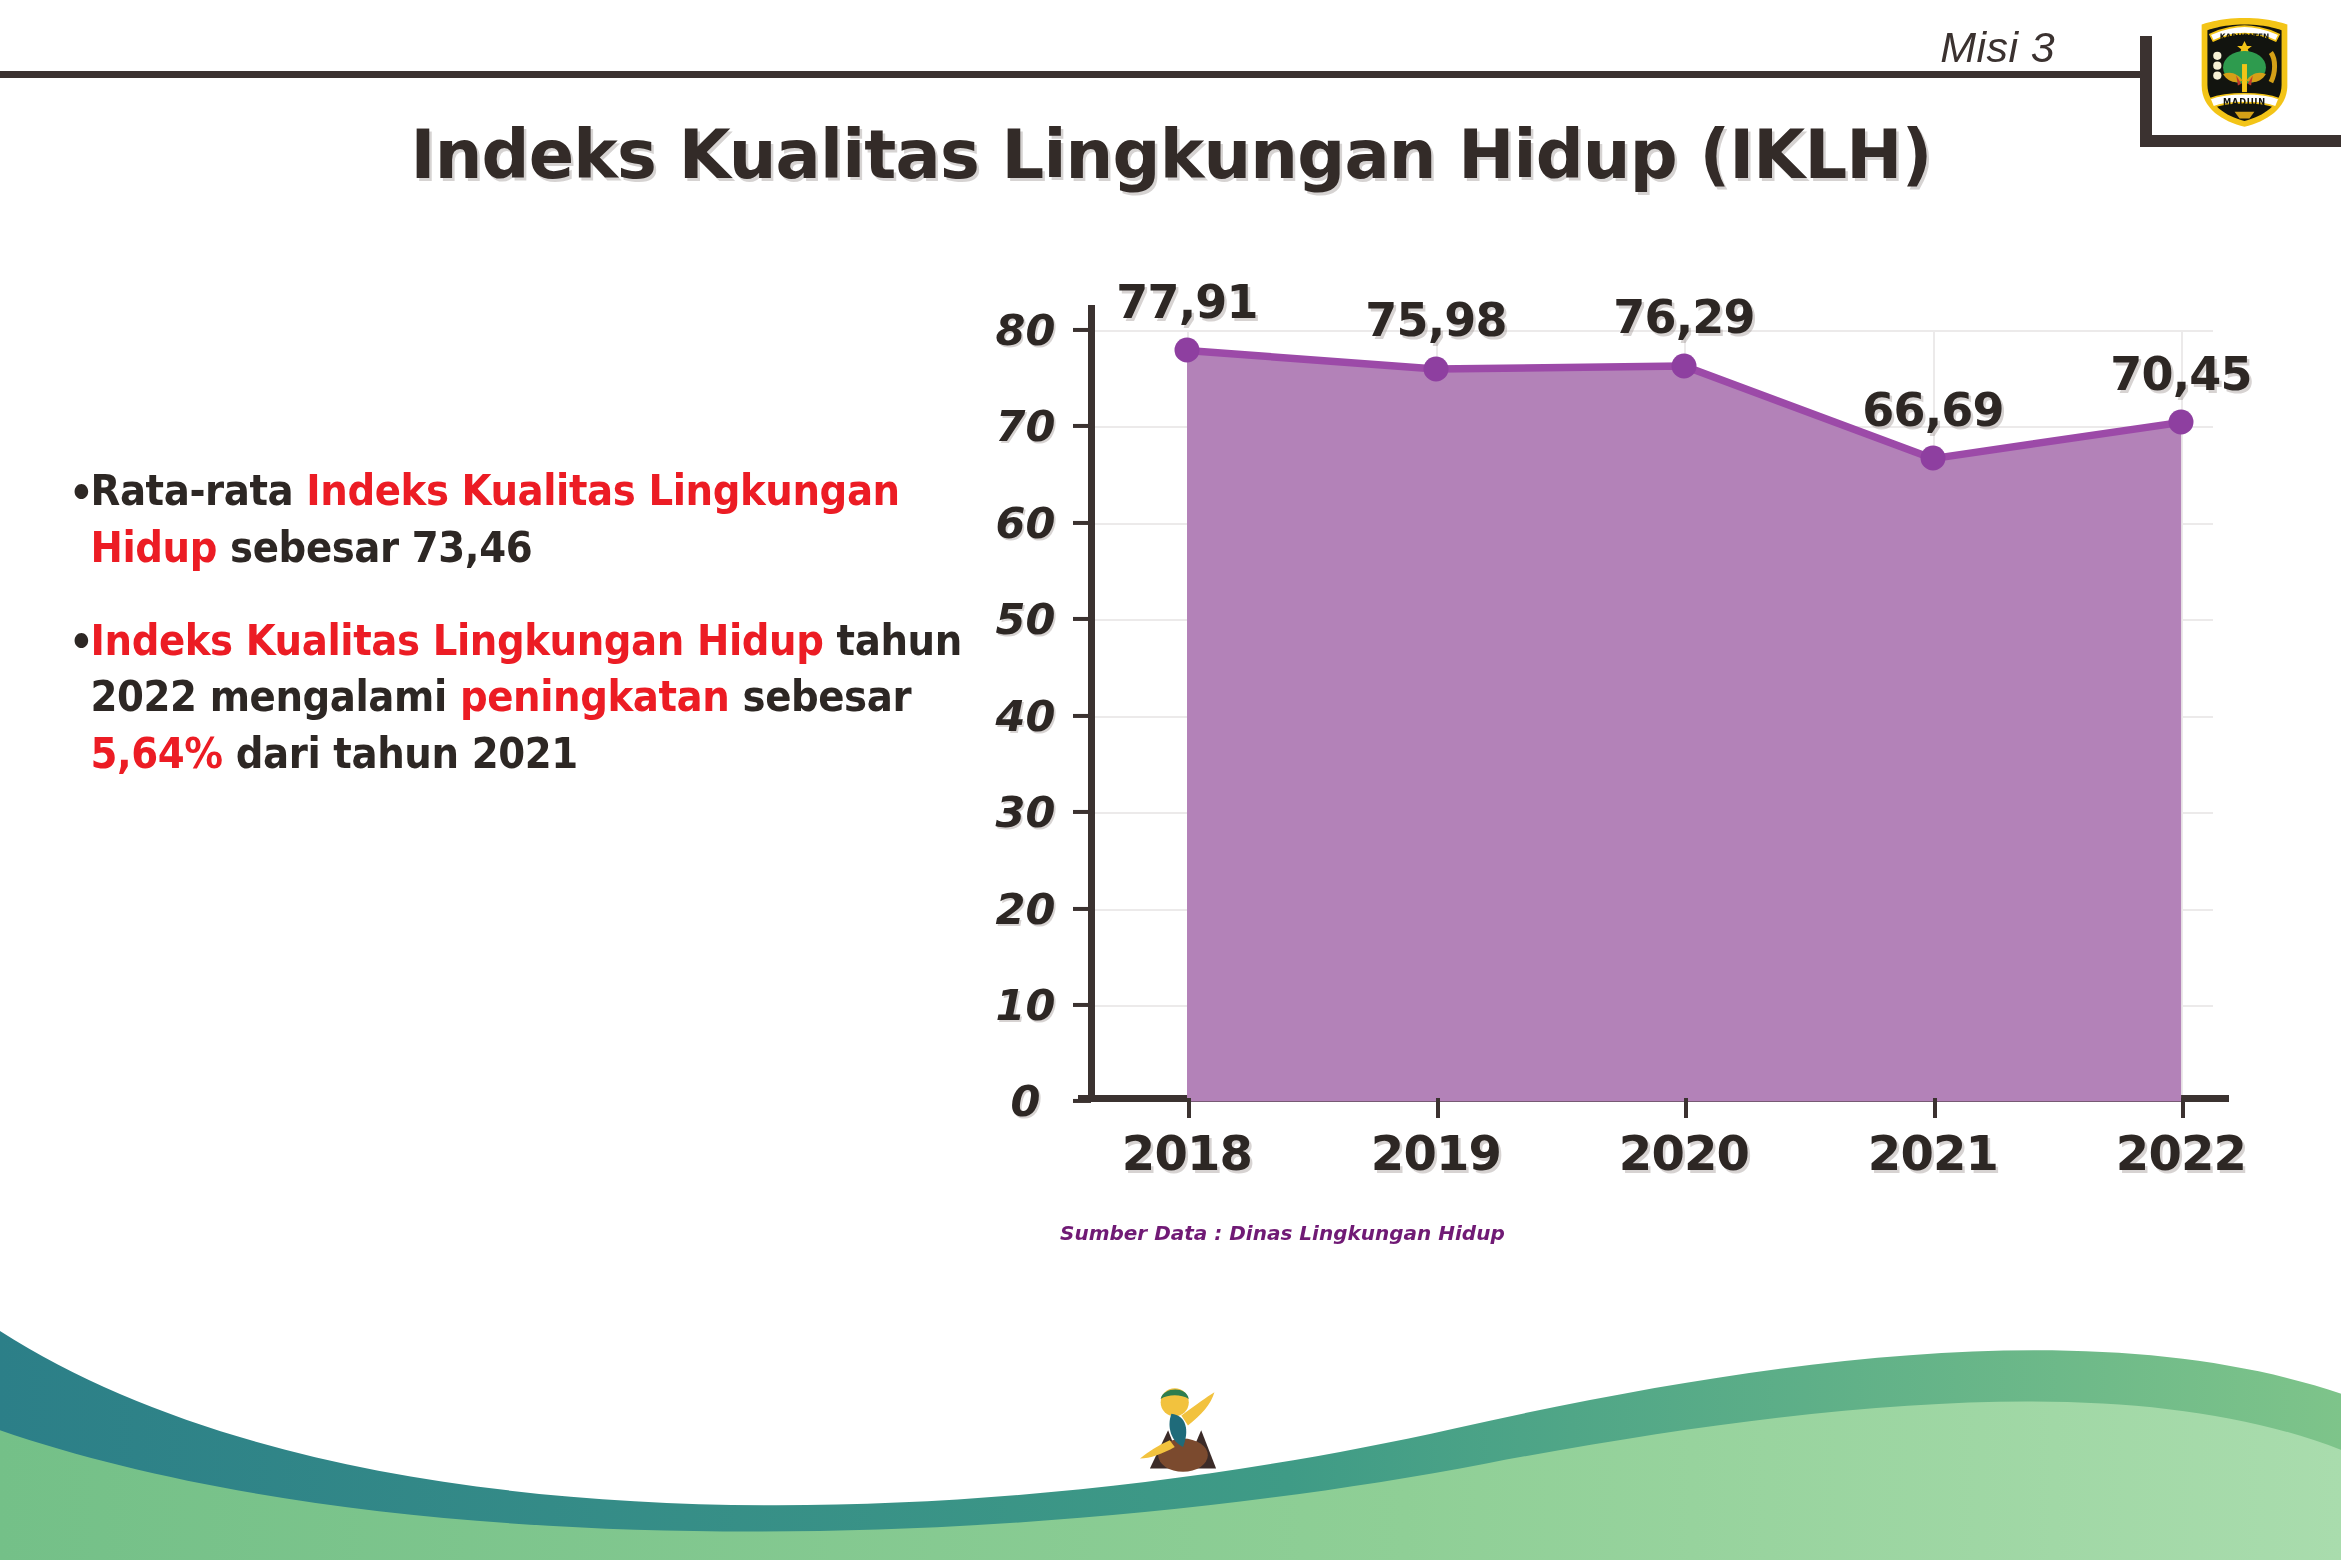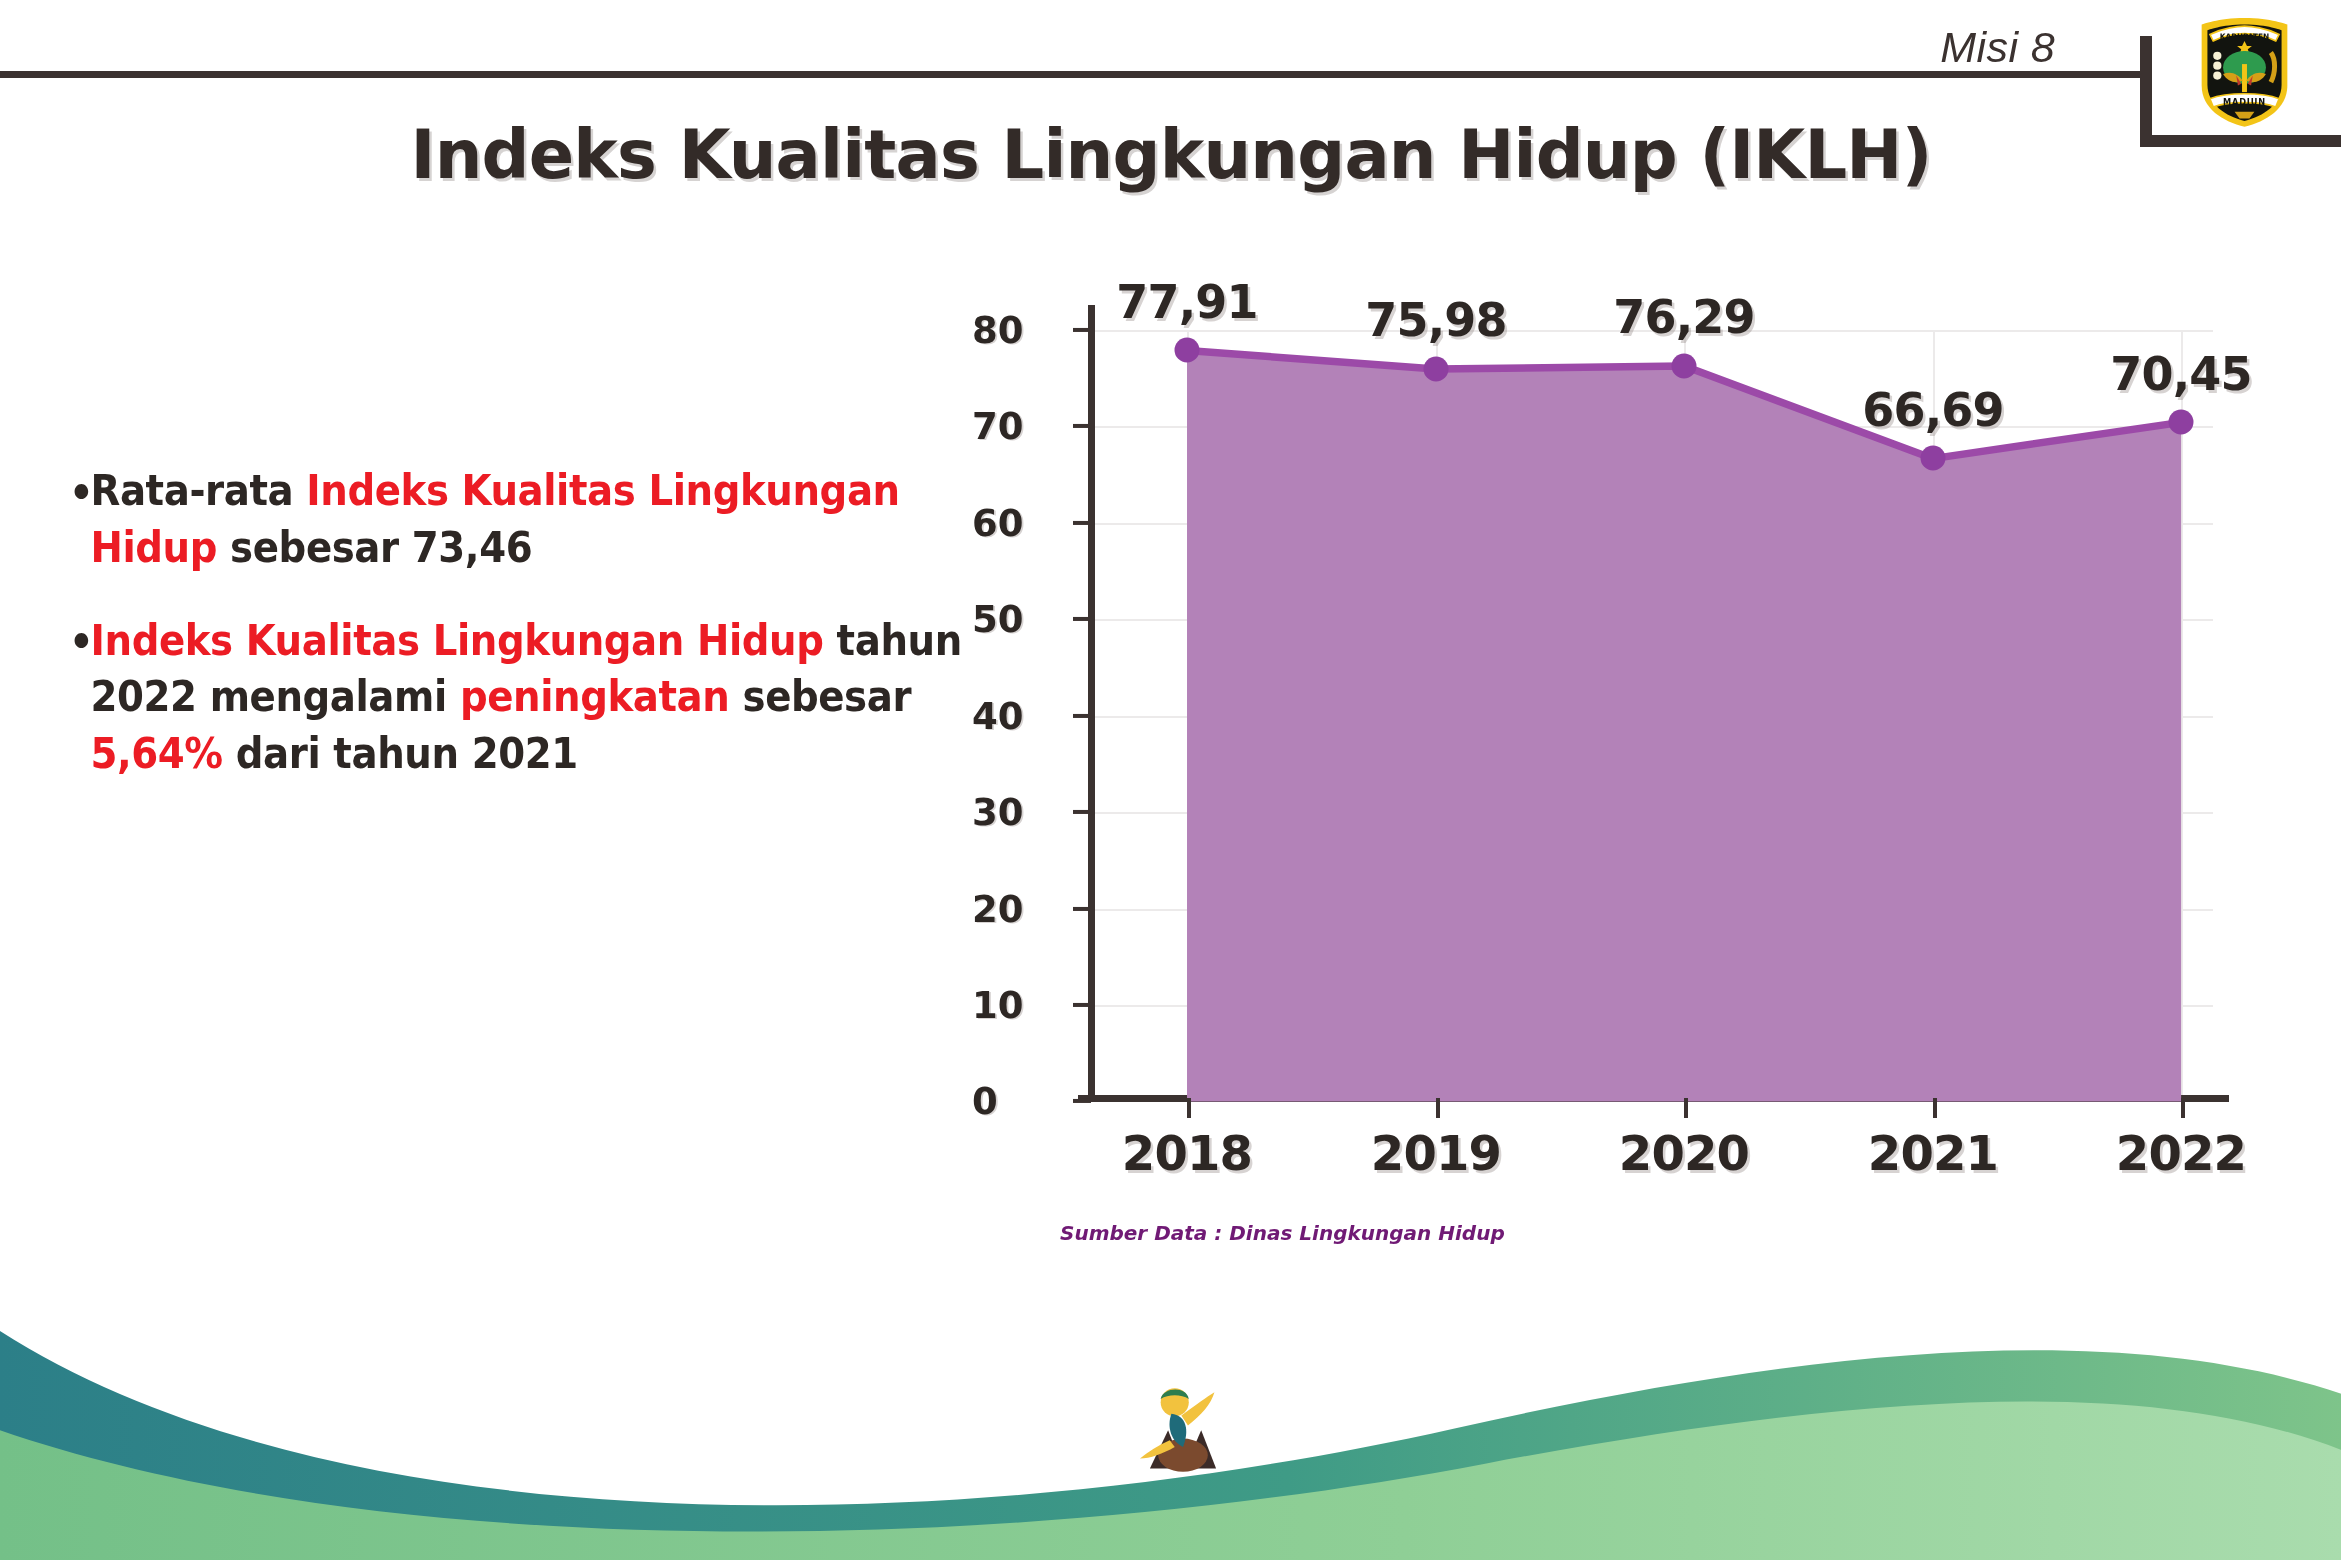--- a/index.html
+++ b/index.html
@@ -83,25 +83,26 @@
   }
   .gridline{position:absolute;left:0;right:0;height:1.7px;background:#eceaea;}
   .vgrid{position:absolute;top:0;bottom:0;width:1.7px;background:#eceaea;}
   .yaxis-line{
     position:absolute;left:114px;top:8.3px;bottom:81px;width:6.6px;background:#3b3230;
   }
   .xaxis-line{
     position:absolute;left:104px;right:0;bottom:79px;height:6.6px;background:#3b3230;
   }
   .ytick-label{
-    position:absolute;right:1150px;width:107px;text-align:left;
-    font-family:"DejaVu Sans", sans-serif;
-    font-weight:bold;font-size:37px;color:#2d2724;
+    position:absolute;right:1150px;width:107px;text-align:center;
+    font-family:"DejaVu Sans", sans-serif;
+    font-weight:bold;font-size:43px;color:#2d2724;
     transform:translateY(-50%);
     text-shadow:1.7px 1.7px 0 rgba(140,130,125,.35);
+    font-style:italic;
   }
   .ytick-mark{position:absolute;left:99px;width:18px;height:4.1px;background:#3b3230;transform:translateY(-50%);}
   .xtick-mark{position:absolute;bottom:63px;width:4.1px;height:20px;background:#3b3230;}
   .xtick-label{
     position:absolute;bottom:0px;transform:translateX(-50%);
     font-family:"DejaVu Sans", sans-serif;
     font-weight:bold;font-size:48px;color:#2d2724;letter-spacing:-0.8px;
     text-shadow:2.5px 2.5px 0 rgba(140,130,125,.35);
     white-space:nowrap;
   }
@@ -127,21 +128,21 @@
   .footer{position:absolute;left:0;bottom:0;width:2342px;height:273px;}
   .footer-logo{position:absolute;left:1135px;bottom:76px;width:96px;height:106px;}
 </style>
 </head>
 <body>
 
 <div class="slide">
 
   <div class="header-rule"></div>
 
-  <div class="misi">Misi 8</div>
+  <div class="misi">Misi 3</div>
 
   <div class="logo-bracket">
     <div class="vbar"></div>
     <div class="hbar"></div>
   </div>
 
   <svg class="crest" viewBox="0 0 120 142">
     <path d="M60 6 C92 6 112 14 112 14 L112 88 C112 116 86 132 60 138 C34 132 8 116 8 88 L8 14 C8 14 28 6 60 6 Z" fill="#f3c417"></path>
     <path d="M60 14 C88 14 105 21 105 21 L105 87 C105 111 83 125 60 131 C37 125 15 111 15 87 L15 21 C15 21 32 14 60 14 Z" fill="#12140f"></path>
     <path d="M18 26 C34 18 52 16 60 16 C68 16 86 18 102 26 L98 34 C84 27 68 25 60 25 C52 25 36 27 22 34 Z" fill="#ffffff" stroke="#f3c417" stroke-width="2"></path>

